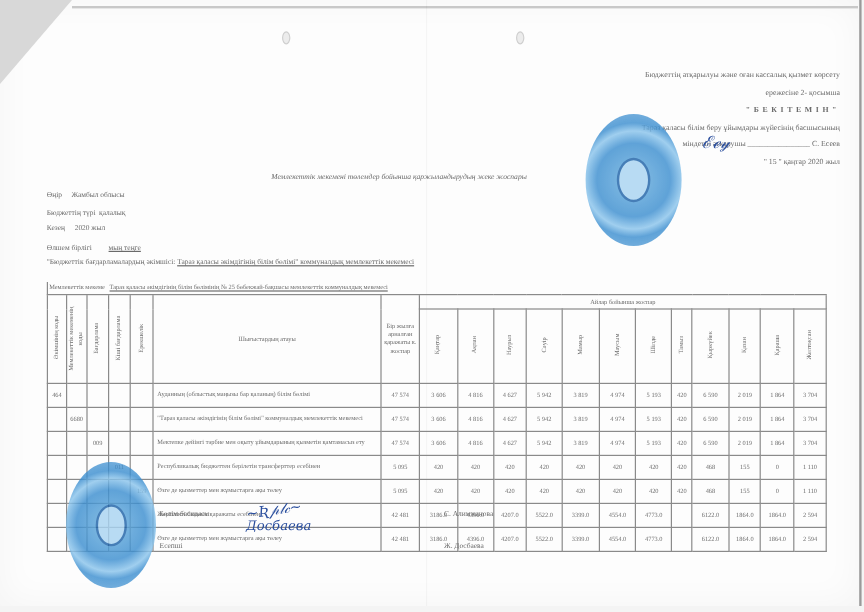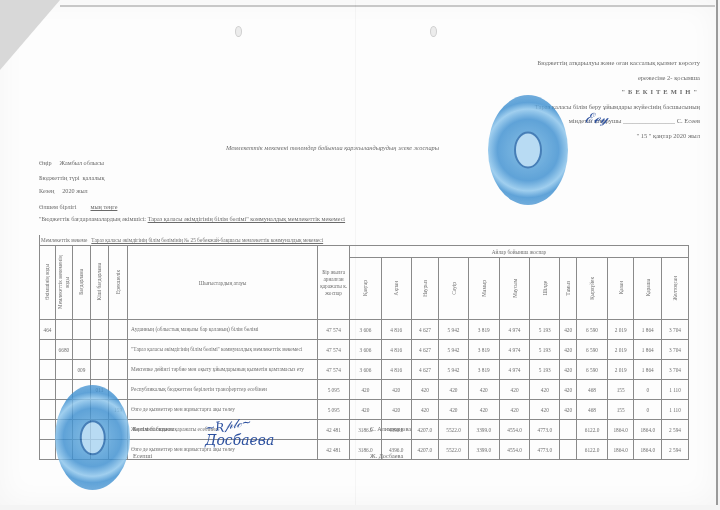--- a/index.html
+++ b/index.html
@@ -292,14 +292,14 @@
         </tr>
       </tbody>
   </table>
 
   <div class="seal" style="left:55px;top:385px;width:75px;height:105px;"></div>
   <div class="footer" style="left:133px;top:425px">Бөлім басшысы</div>
   <div class="footer" style="left:370px;top:425px">С. Алимжанова</div>
   <div class="footer" style="left:133px;top:452px">Есепші</div>
   <div class="footer" style="left:370px;top:452px">Ж. Досбаева</div>
   <div class="sig" style="left:205px;top:418px;font-size:12px;transform:rotate(-8deg);">~Ʀ𝓅𝓁𝒸~</div>
-  <div class="sig" style="left:205px;top:432px;font-size:14px;">Досбаева</div>
+  <div class="sig" style="left:205px;top:432px;font-size:11px;">Досбаева</div>
 </div>
 
 </body></html>

